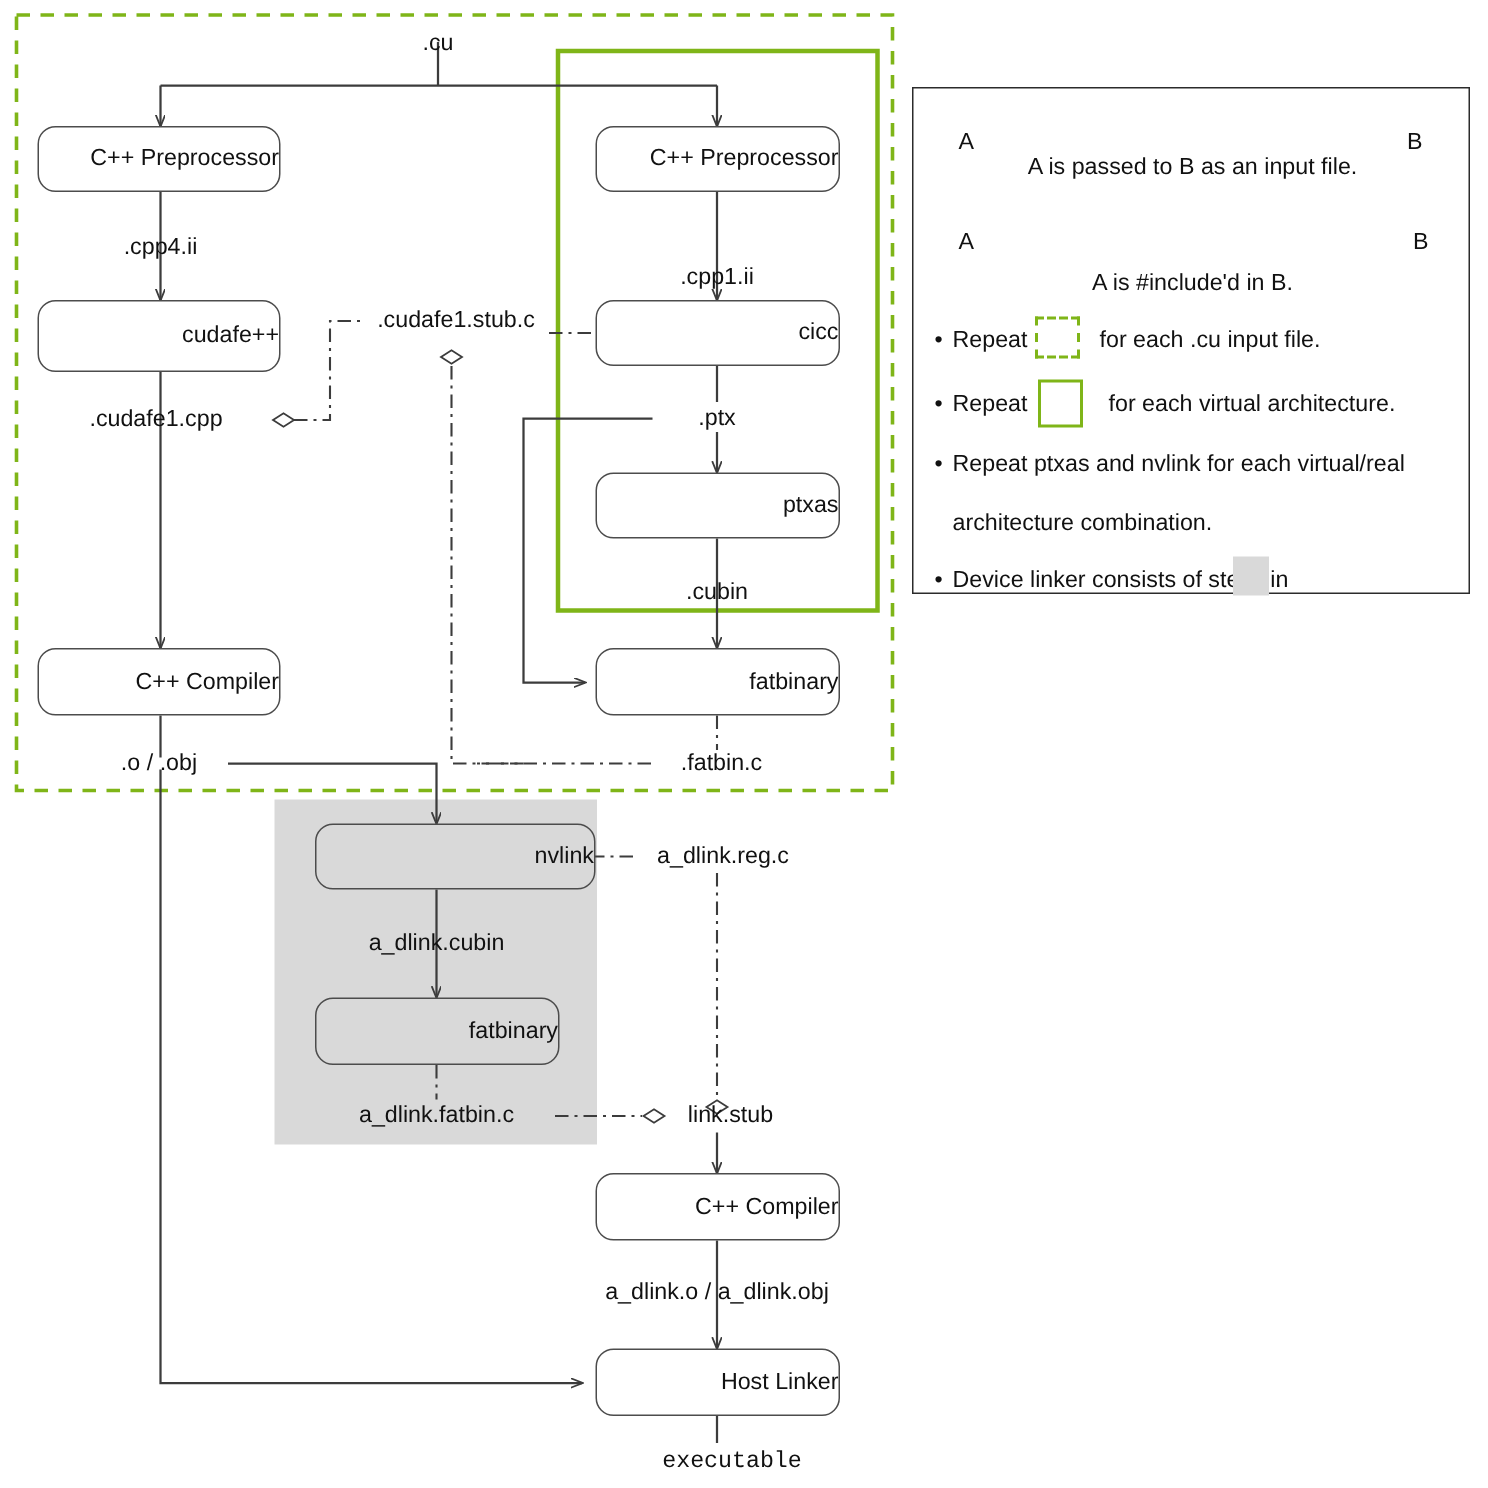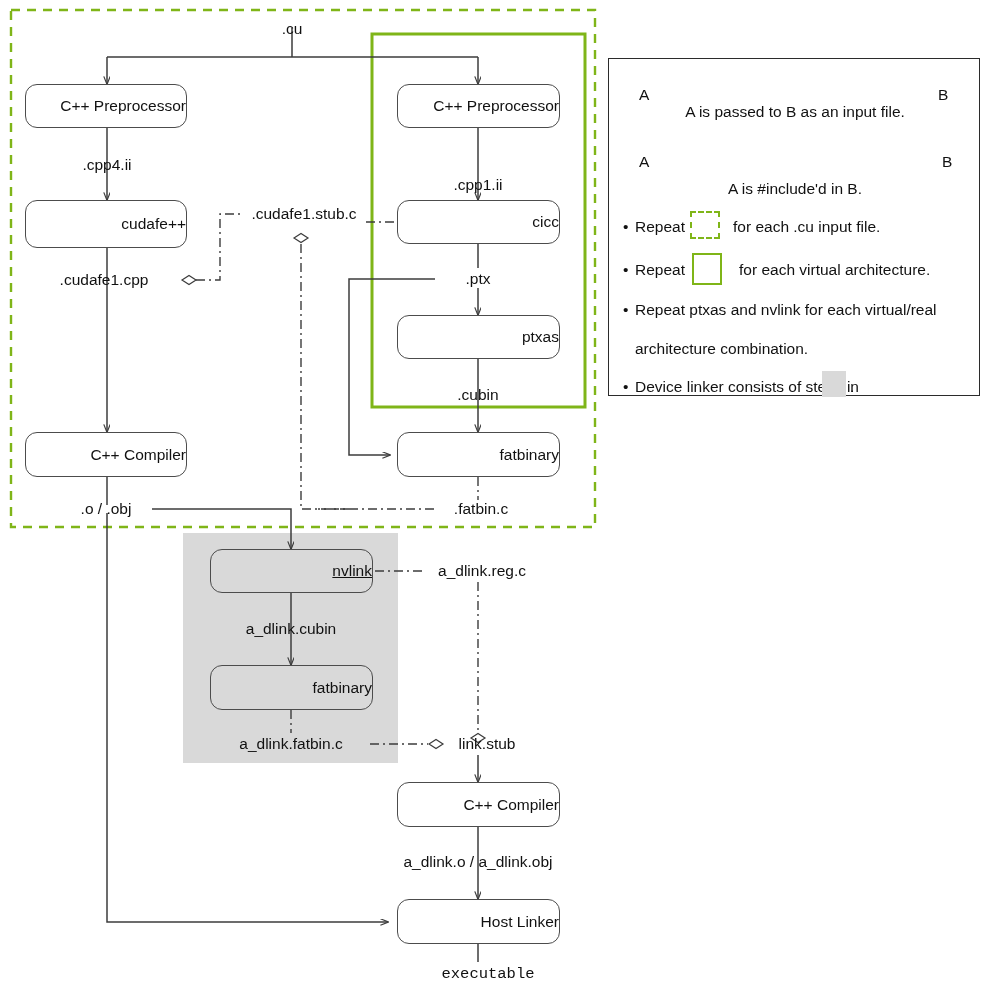--- a/index.html
+++ b/index.html
@@ -109,21 +109,21 @@
   <div class="node" style="left:397px; top:315px; width:163px; height:44px;">
     <span>ptxas</span>
   </div>
   <div class="node" style="left:397px; top:200px; width:163px; height:44px;">
     <span>cicc</span>
   </div>
   <div class="node" style="left:397px; top:432px; width:163px; height:45px;">
     <span>fatbinary</span>
   </div>
 
-  <div class="node on-gray" style="left:210px; top:549px; width:163px; height:44px;text-decoration:underline;">
+  <div class="node on-gray" style="left:210px; top:549px; width:187px; height:44px;">
     <span>nvlink</span>
   </div>
   <div class="node on-gray" style="left:210px; top:665px; width:163px; height:45px;">
     <span>fatbinary</span>
   </div>
 
   <div class="node" style="left:397px; top:782px; width:163px; height:45px;">
     <span>C++ Compiler</span>
   </div>
   <div class="node" style="left:397px; top:899px; width:163px; height:45px;padding-left:16px;">

